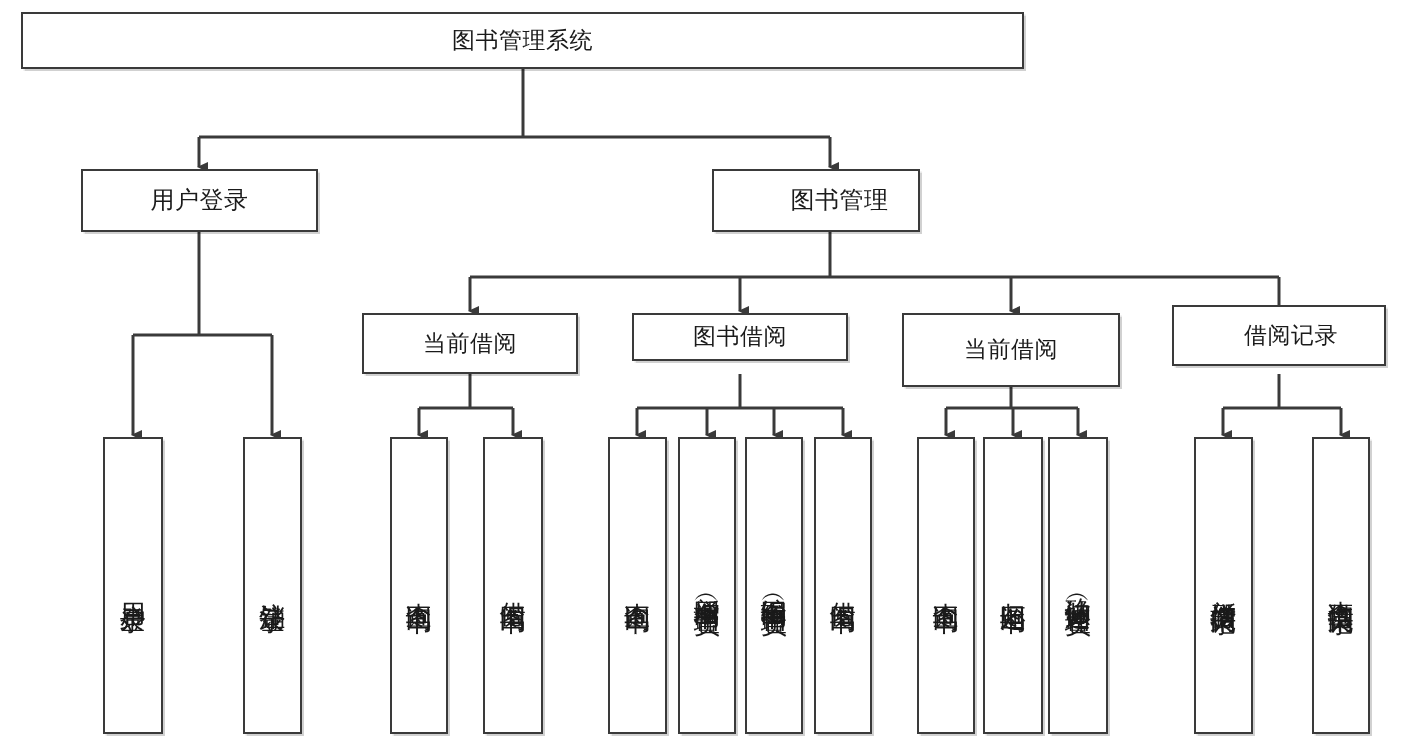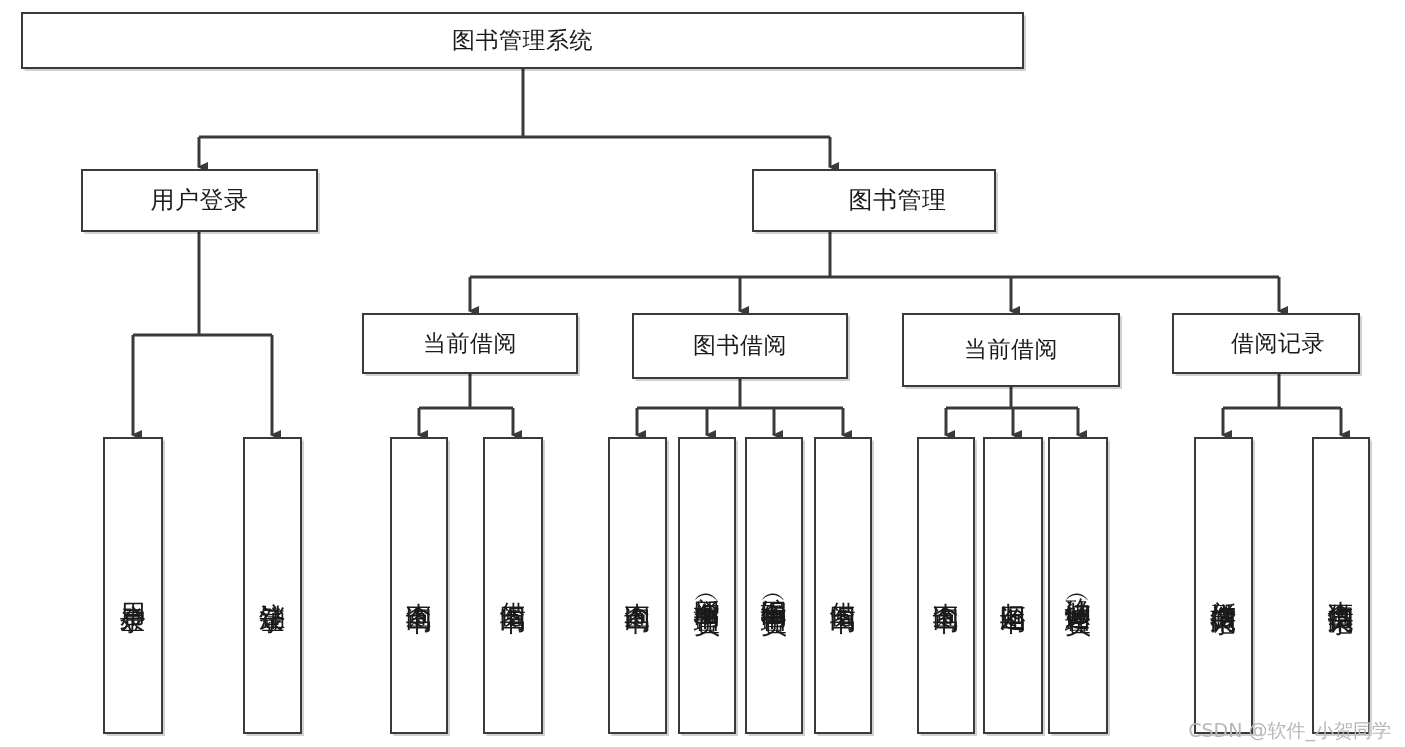--- a/index.html
+++ b/index.html
@@ -118,33 +118,33 @@
       </g>
   </svg>
 
   <div id="nodes">
       <div class="node horizontal level0" style="left: 21px; top: 12px; width: 1003px; height: 57px;">
         <span class="label">图书管理系统</span>
       </div>
       <div class="node horizontal level1" style="left: 81px; top: 169px; width: 237px; height: 63px;">
         <span class="label">用户登录</span>
       </div>
-      <div class="node horizontal level1" style="left: 752px; top: 169px; width: 244px; height: 63px; padding-left: 47px;">
+      <div class="node horizontal level1" style="left: 712px; top: 169px; width: 208px; height: 63px; padding-left: 47px;">
         <span class="label">图书管理</span>
       </div>
       <div class="node horizontal level2" style="left: 362px; top: 313px; width: 216px; height: 61px;">
         <span class="label">当前借阅</span>
       </div>
-      <div class="node horizontal level2" style="left: 632px; top: 313px; width: 216px; height: 66px;">
+      <div class="node horizontal level2" style="left: 632px; top: 313px; width: 216px; height: 48px;">
         <span class="label">图书借阅</span>
       </div>
       <div class="node horizontal level2" style="left: 902px; top: 313px; width: 218px; height: 74px;">
         <span class="label">当前借阅</span>
       </div>
-      <div class="node horizontal level2" style="left: 1172px; top: 313px; width: 188px; height: 61px; padding-left: 24px;">
+      <div class="node horizontal level2" style="left: 1172px; top: 305px; width: 214px; height: 61px; padding-left: 24px;">
         <span class="label">借阅记录</span>
       </div>
       <div class="node vertical leaf" style="left: 103px; top: 437px; width: 60px; height: 297px;">
         <span class="label">用户登录</span>
       </div>
       <div class="node vertical leaf" style="left: 243px; top: 437px; width: 59px; height: 297px;">
         <span class="label">注销登录</span>
       </div>
       <div class="node vertical leaf" style="left: 390px; top: 437px; width: 58px; height: 297px;">
         <span class="label">查询图书</span>
@@ -174,14 +174,13 @@
         <span class="label">确认归还（管理员）</span>
       </div>
       <div class="node vertical leaf" style="left: 1194px; top: 437px; width: 59px; height: 297px;">
         <span class="label">新增借阅记录</span>
       </div>
       <div class="node vertical leaf" style="left: 1312px; top: 437px; width: 58px; height: 297px;">
         <span class="label">查询借阅记录</span>
       </div>
     </div>
 
-  <div class="watermark">CSDN @软件_小贺同学</div>
 </div>
 
 </body></html>

